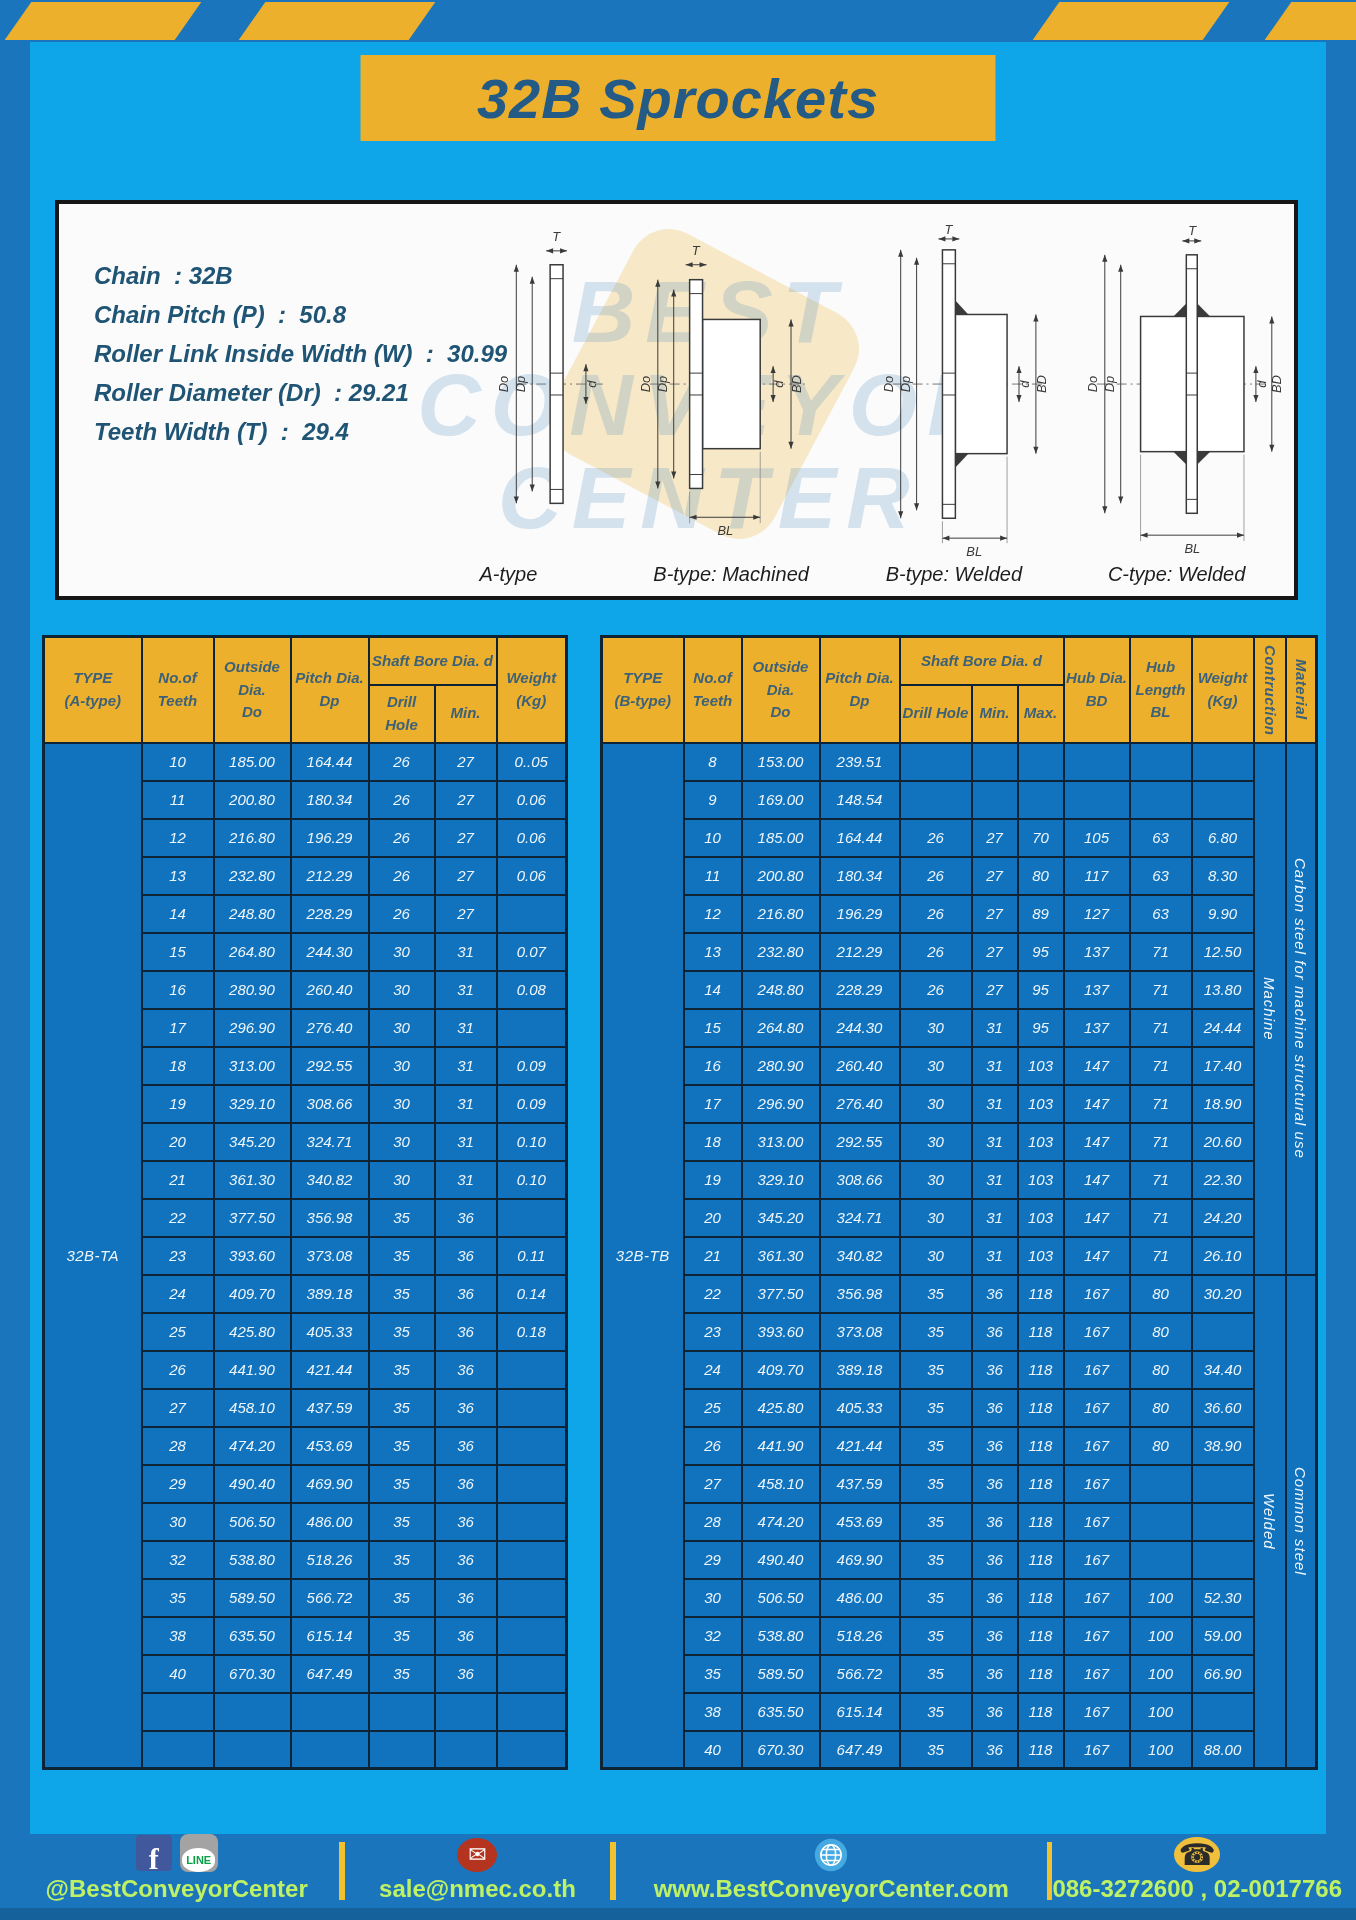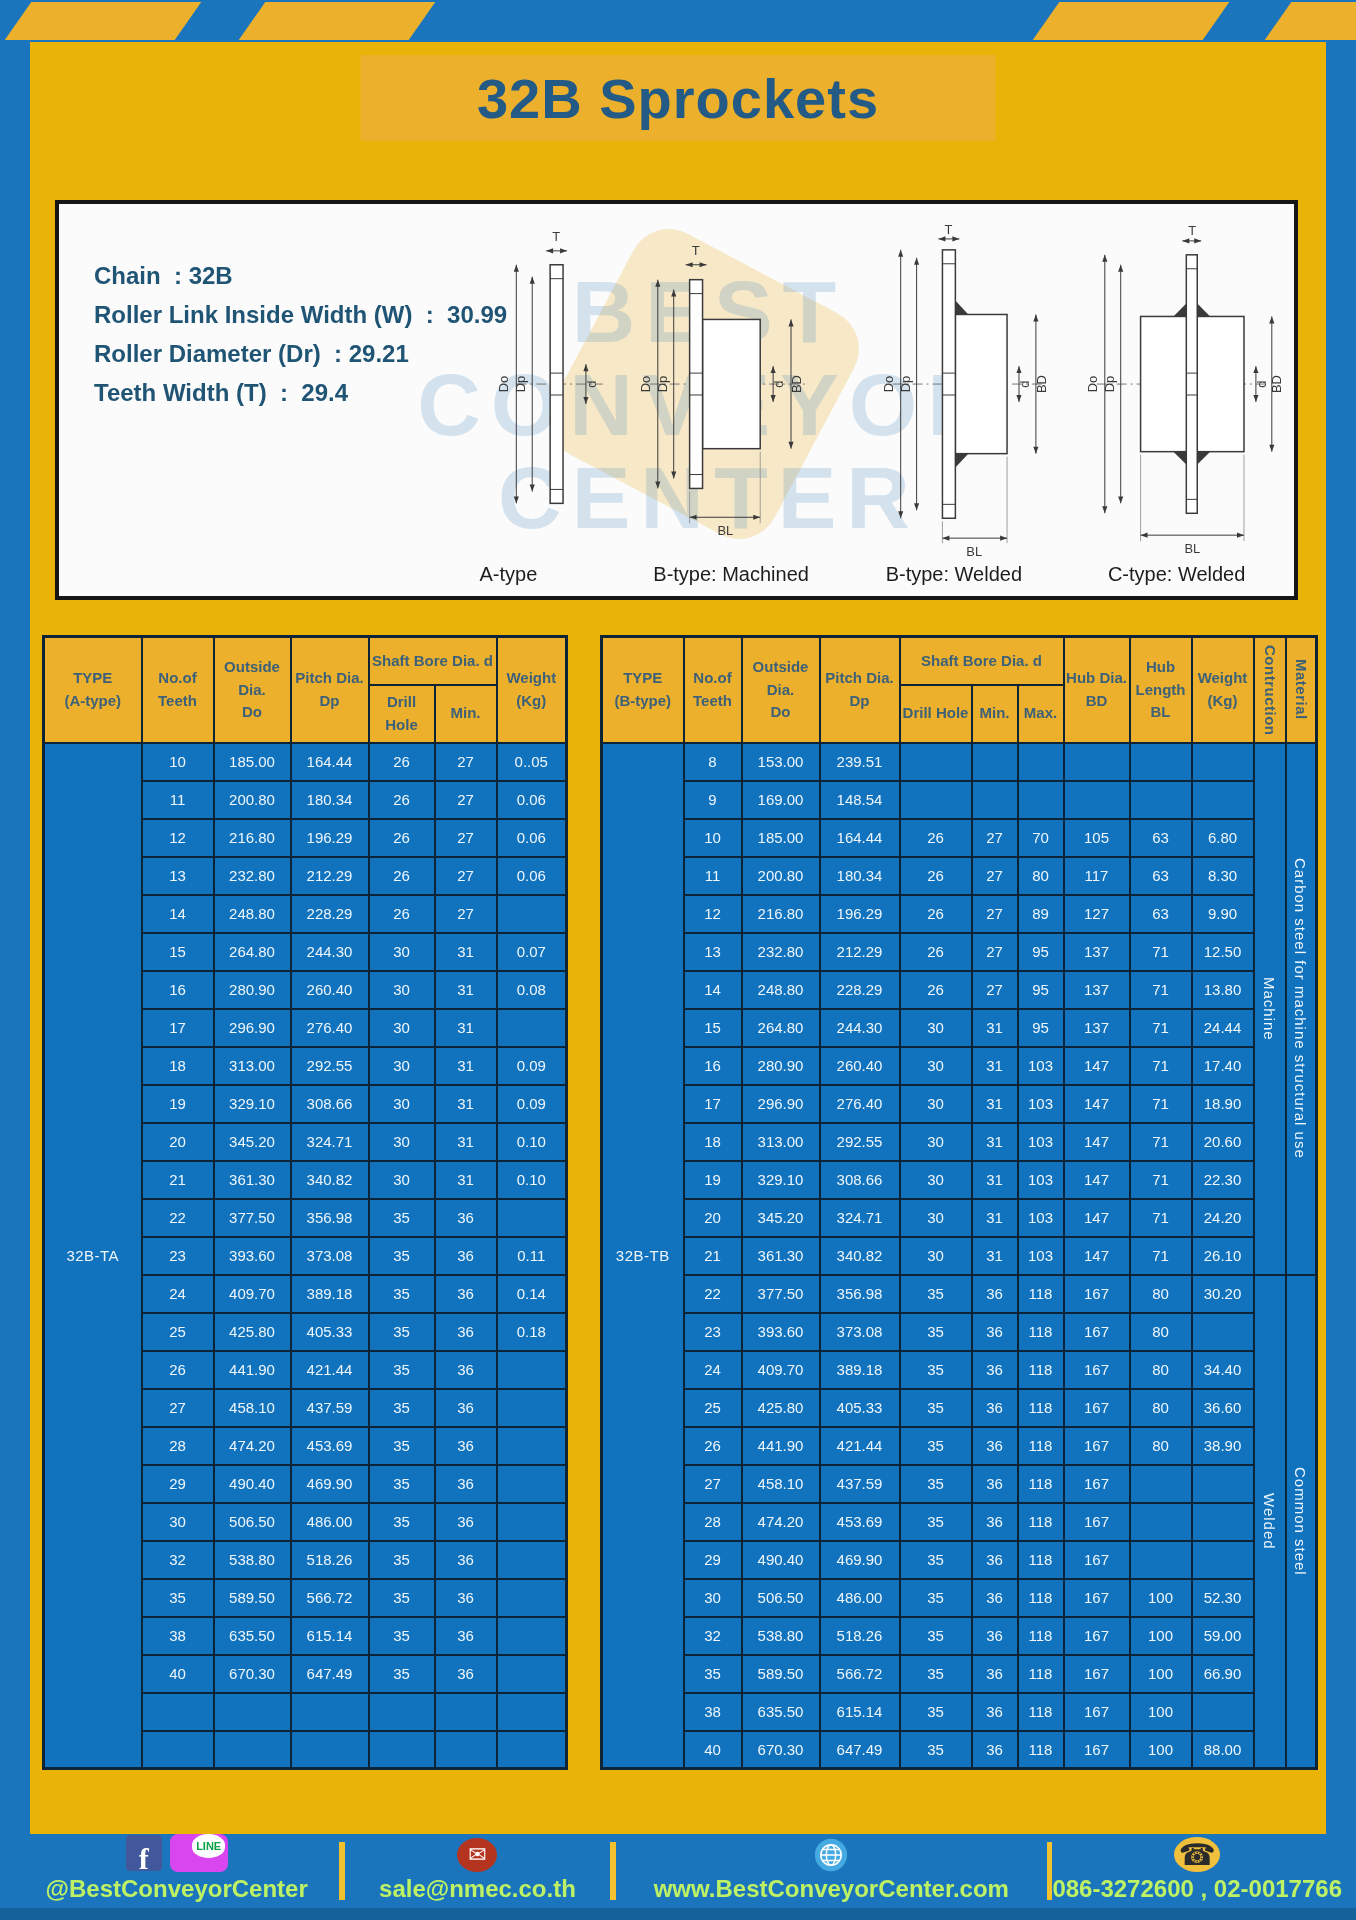--- a/index.html
+++ b/index.html
@@ -4,21 +4,21 @@
 <title>32B Sprockets</title>
 <style>
   html,body{margin:0;padding:0;}
   .page{position:relative;width:1356px;height:1920px;background:#1b75bc;overflow:hidden;
         font-family:"Liberation Sans",sans-serif;}
   
   .top-band{position:absolute;top:0;left:0;right:0;height:42px;background:#1b75bc;overflow:hidden;z-index:3;}
   .stripe{position:absolute;top:2px;height:38px;width:170px;background:#ecb02c;transform:skewX(-35deg);}
   .s1{left:18px;} .s2{left:252px;} .s3{left:1046px;} .s4{left:1278px;}
   
-  .card{position:absolute;left:30px;right:30px;top:42px;bottom:86px;background:#eab308;z-index:1;}
+  .card{position:absolute;left:30px;right:30px;top:42px;bottom:86px;background:#0ea5e9;z-index:1;font-style:italic;}
   
   .title-banner{position:absolute;left:50%;transform:translateX(-50%);top:13px;width:635px;height:86px;
                 background:#ecb02c;display:flex;align-items:center;justify-content:center;}
   .title-banner h1{margin:0;font-size:56px;color:#235a86;font-weight:bold;letter-spacing:1px;}
   
   .diagram-box{position:absolute;left:25px;top:158px;width:1243px;height:400px;background:#fbfbfb;
                border:4px solid #161616;box-sizing:border-box;overflow:hidden;}
   .wm-blob{position:absolute;left:520px;top:55px;width:250px;height:250px;background:rgba(236,176,44,0.25);
            transform:rotate(28deg);border-radius:40px;z-index:0;}
   .watermark{position:absolute;left:320px;top:28px;width:660px;height:345px;display:flex;flex-direction:column;
@@ -48,21 +48,21 @@
           align-items:center;padding:0 14px;z-index:4;}
   .fgroup{display:flex;flex-direction:column;align-items:center;justify-content:flex-end;gap:3px;height:100%;
           padding:4px 0 5px 0;box-sizing:border-box;}
   .g1{flex:0 0 24.5%;} .g2{flex:0 0 20%;} .g3{flex:0 0 32.5%;border-radius:32px;} .g4{flex:1;}
   .fdivider{width:7px;height:58px;background:#f2c12e;}
   .ftext{color:#bef264;font-weight:bold;font-size:24px;white-space:nowrap;}
   .icon-row{display:flex;gap:8px;align-items:center;}
   .fb-icon{width:36px;height:36px;background:#41599c;color:#fff;font-weight:bold;font-size:30px;
            display:flex;align-items:flex-end;justify-content:center;border-radius:4px;
            font-family:"Liberation Serif",serif;line-height:0.85;}
-  .line-icon{width:38px;height:38px;background:#d946ef;border-radius:8px;display:flex;align-items:flex-start;justify-content:center;padding-left:20px;}
+  .line-icon{width:38px;height:38px;background:#a3a3a3;border-radius:8px;display:flex;align-items:flex-end;justify-content:center;}
   .line-bubble{background:#ffffff;color:#07a246;font-size:11px;font-weight:bold;border-radius:50% / 45%;padding:6px 4px;}
   .mail-icon{width:40px;height:40px;background:#b5341f;border-radius:50%;color:#fff;font-size:22px;
              display:flex;align-items:center;justify-content:center;}
   .globe-icon{width:42px;height:42px;}
   .phone-icon{width:46px;height:46px;background:#f0c03c;border-radius:50%;color:#2b2b2b;font-size:30px;
               display:flex;align-items:center;justify-content:center;}
   .bottom-strip{position:absolute;left:0;right:0;bottom:0;height:12px;background:#15619b;z-index:5;}
 </style>
 </head>
 <body>
@@ -84,20 +84,21 @@
 
     <div class="diagram-box">
       <div class="wm-blob"></div>
       <div class="watermark">
         <div>BEST</div>
         <div>CONVEYOR</div>
         <div>CENTER</div>
       </div>
       <div class="specs" id="specs">
           <div class="spec-line">Chain  : 32B</div>
+          <div class="spec-line">Chain Pitch (P)  :  50.8</div>
           <div class="spec-line">Roller Link Inside Width (W)  :  30.99</div>
           <div class="spec-line">Roller Diameter (Dr)  : 29.21</div>
           <div class="spec-line">Teeth Width (T)  :  29.4</div>
         </div>
       <div class="diagrams">
         <div class="fig">
           <svg id="fig0" viewBox="0 0 220 340">
               <line x1="118" y1="160" x2="205" y2="160" stroke="#777" stroke-width="1" stroke-dasharray="10 4 2 4"></line>
               <rect x="152" y="40" width="13" height="240" fill="#fff" stroke="#3a3a3a" stroke-width="1.5"></rect>
               <line x1="152" y1="54" x2="165" y2="54" stroke="#3a3a3a" stroke-width="1"></line>

